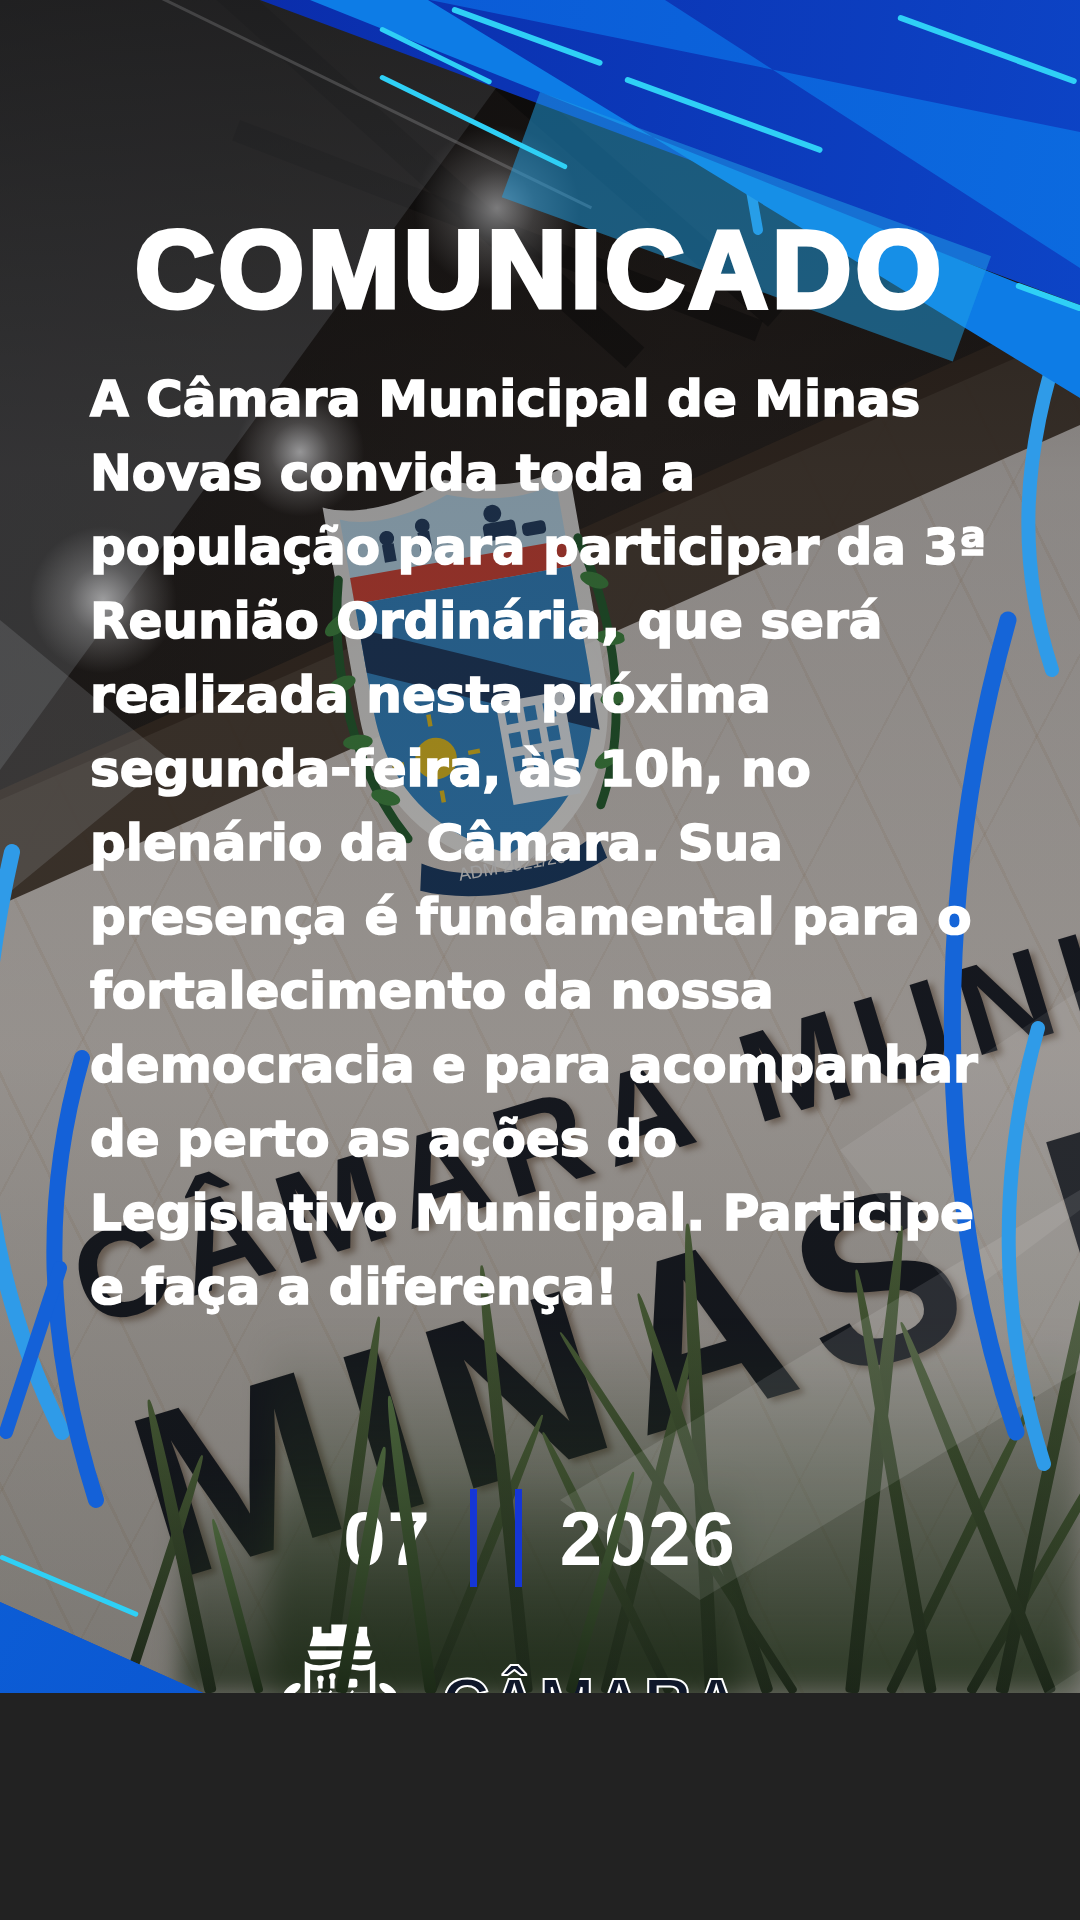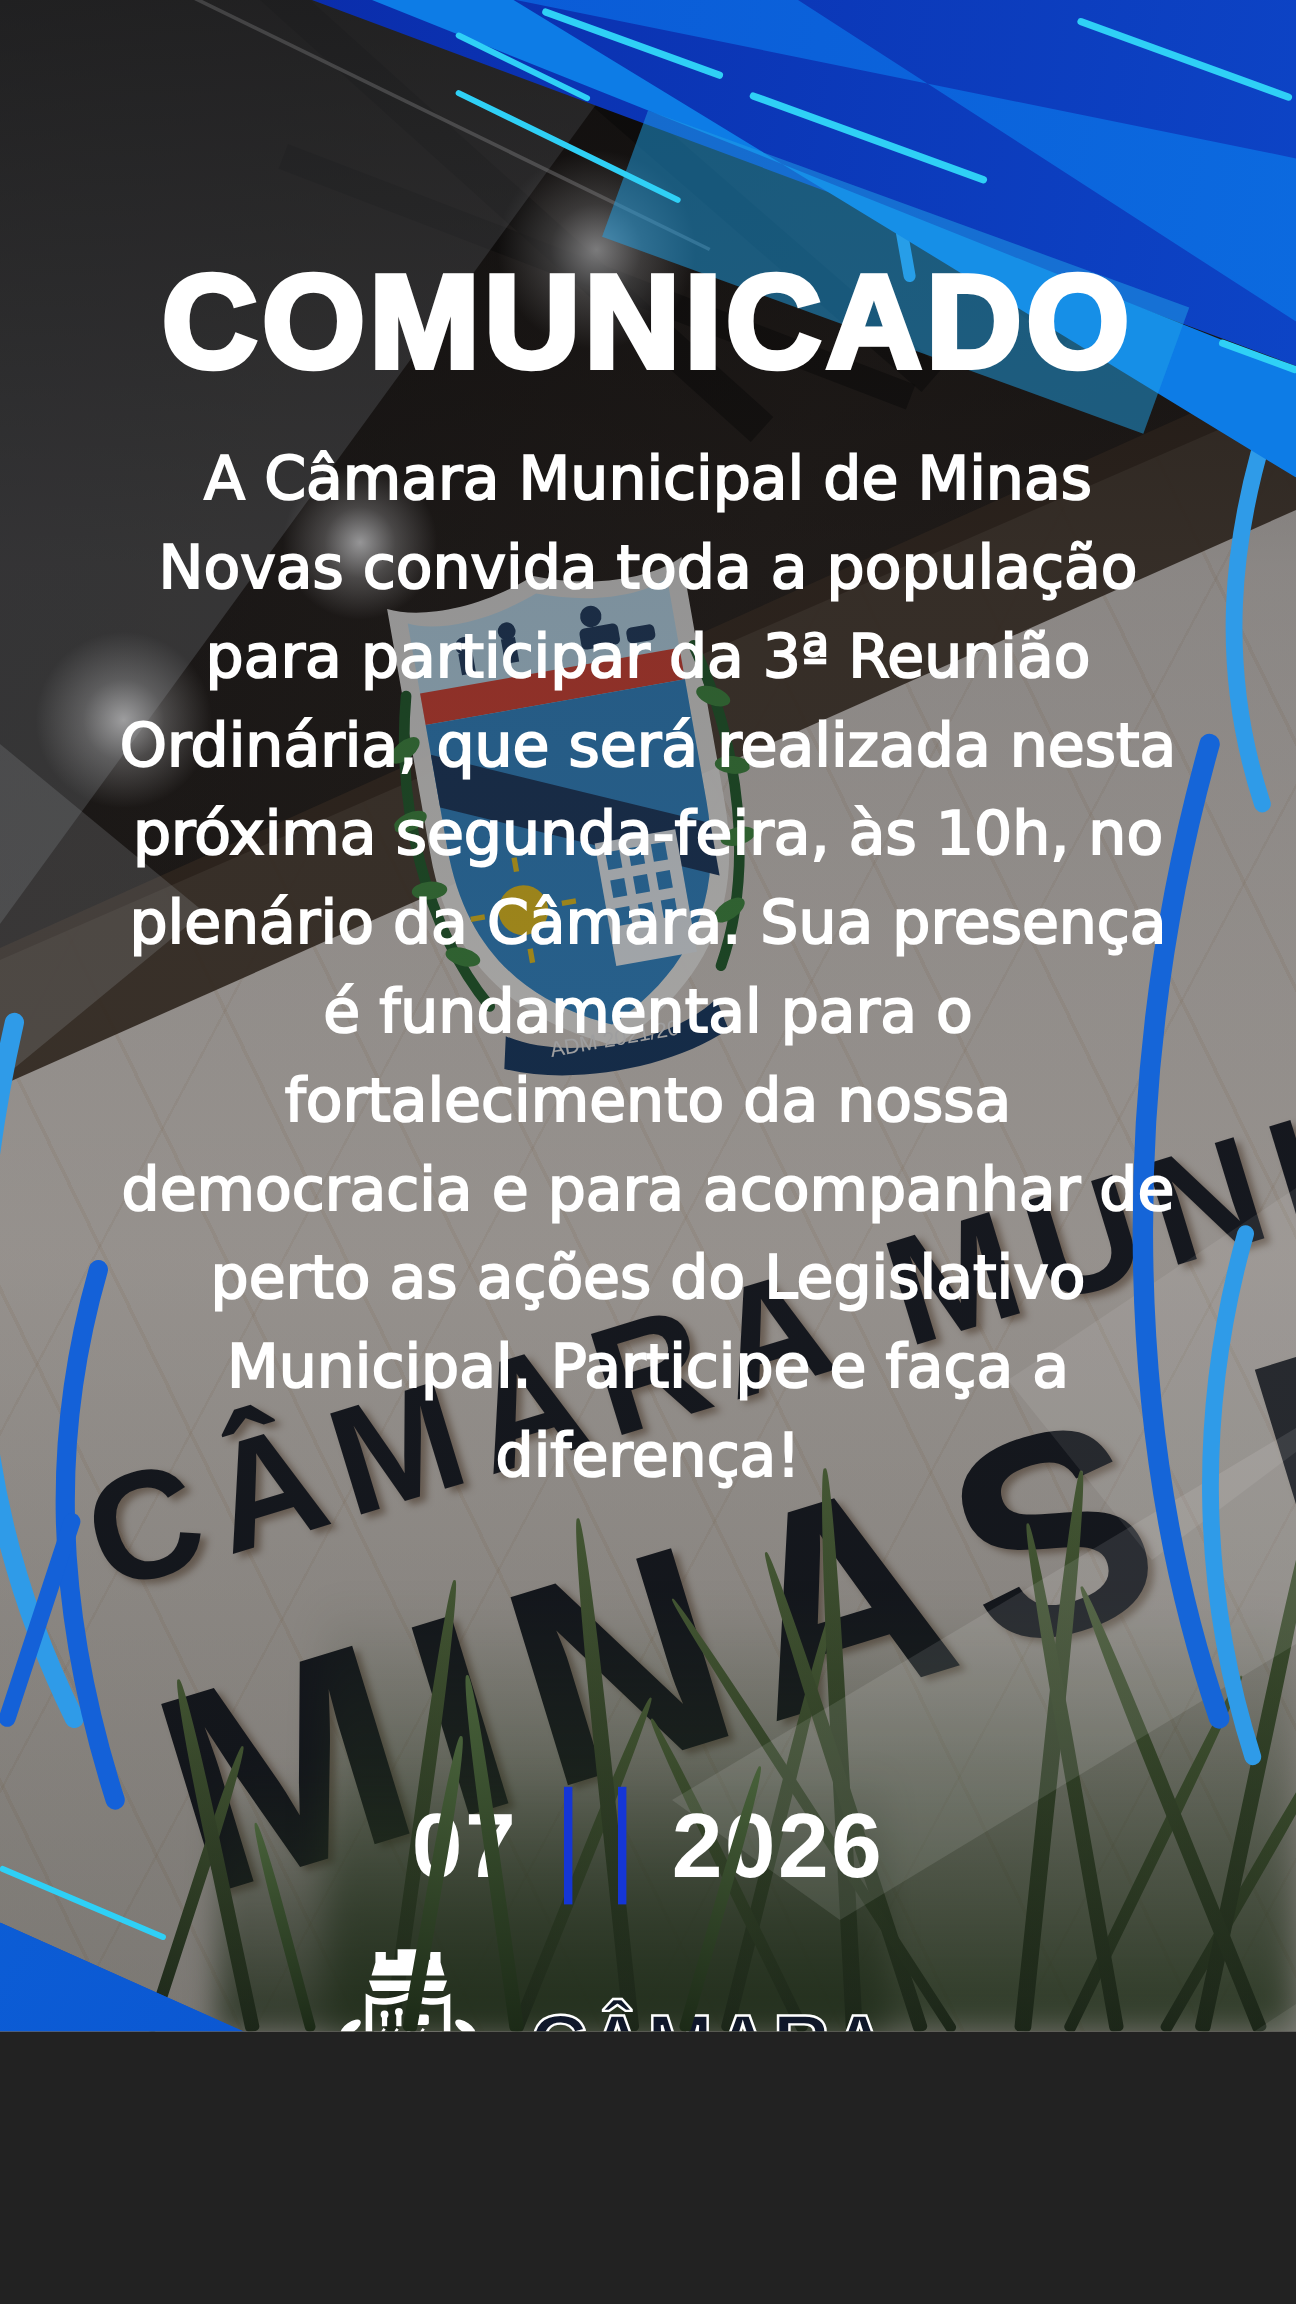--- a/index.html
+++ b/index.html
@@ -56,22 +56,22 @@
 
   
   .decor{position:absolute;inset:0;z-index:4;pointer-events:none;}
   .poly{position:absolute;inset:0;}
   .sliver{position:absolute;height:6px;background:#2fd0f6;transform-origin:left center;border-radius:3px;z-index:4;}
 
   
   .title{position:absolute;left:0;right:0;top:205px;z-index:5;text-align:center;color:#fff;
          font-family:"Liberation Sans",sans-serif;font-weight:bold;font-size:110px;
          letter-spacing:4px;-webkit-text-stroke:5px #fff;}
-  .bodytext{position:absolute;left:90px;width:900px;top:362px;z-index:5;text-align:center;color:#fff;
-         font-weight:normal;font-size:50px;line-height:74px;-webkit-text-stroke:1.6px #fff;}
+  .bodytext{position:absolute;left:90px;width:900px;top:362px;z-index:5;text-align:left;color:#fff;
+         font-weight:bold;font-size:50px;line-height:74px;-webkit-text-stroke:1.6px #fff;}
   .daterow{position:absolute;left:0;right:0;top:1488px;height:100px;z-index:5;
          display:flex;align-items:center;justify-content:center;gap:38px;color:#fff;
          font-family:"Liberation Sans",sans-serif;font-weight:bold;font-size:76px;letter-spacing:2px;}
   .daterow .bar{width:7px;height:98px;background:#1536d6;}
   .footer{position:absolute;left:0;right:0;top:1622px;z-index:5;display:flex;
           justify-content:center;align-items:center;gap:26px;color:#0f172a;}
   .orgname{font-family:"Liberation Sans",sans-serif;font-weight:bold;font-size:66px;
            letter-spacing:1px;-webkit-text-stroke:2px #fff;line-height:1;}
   .orgsub{font-family:"Liberation Sans",sans-serif;font-weight:bold;font-size:23.5px;
           letter-spacing:1.5px;margin-top:10px;}

